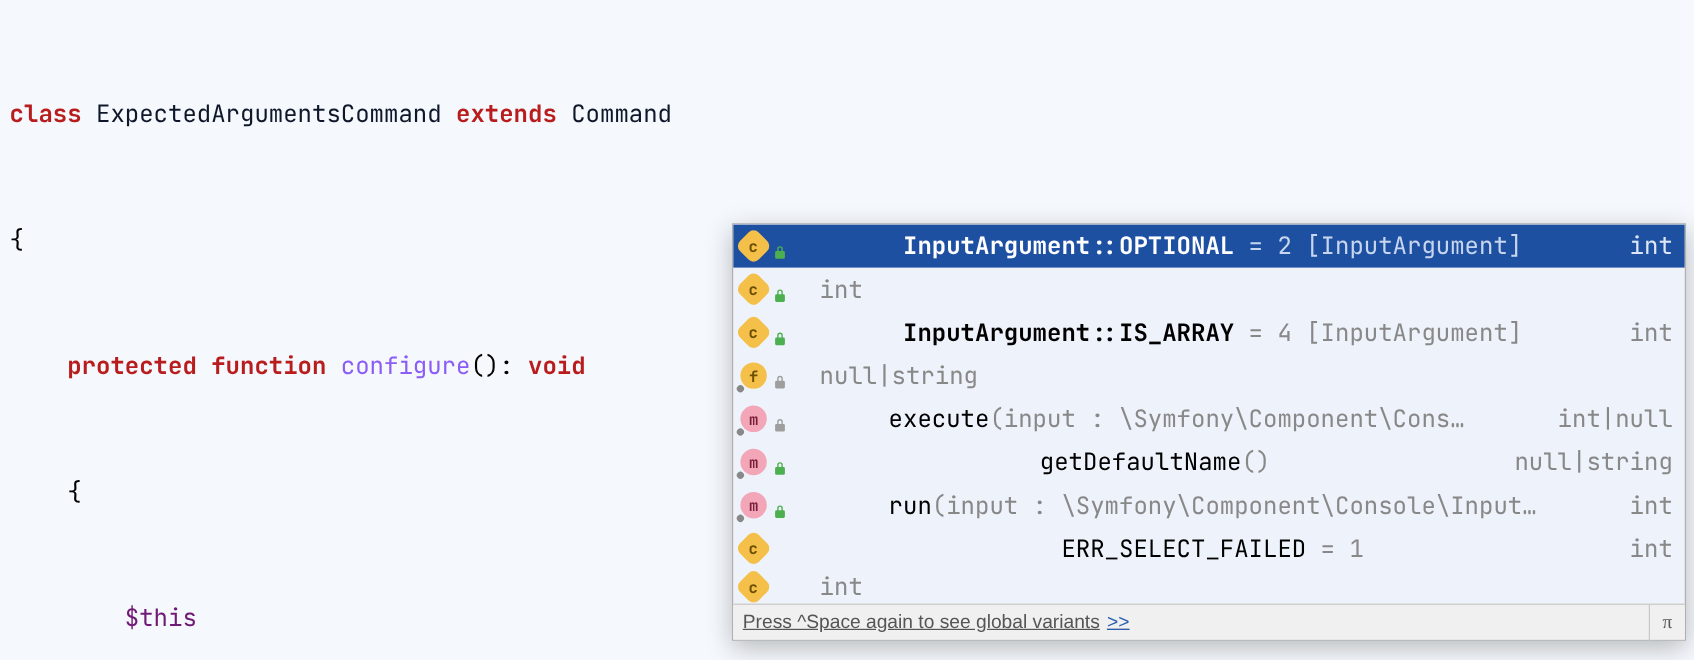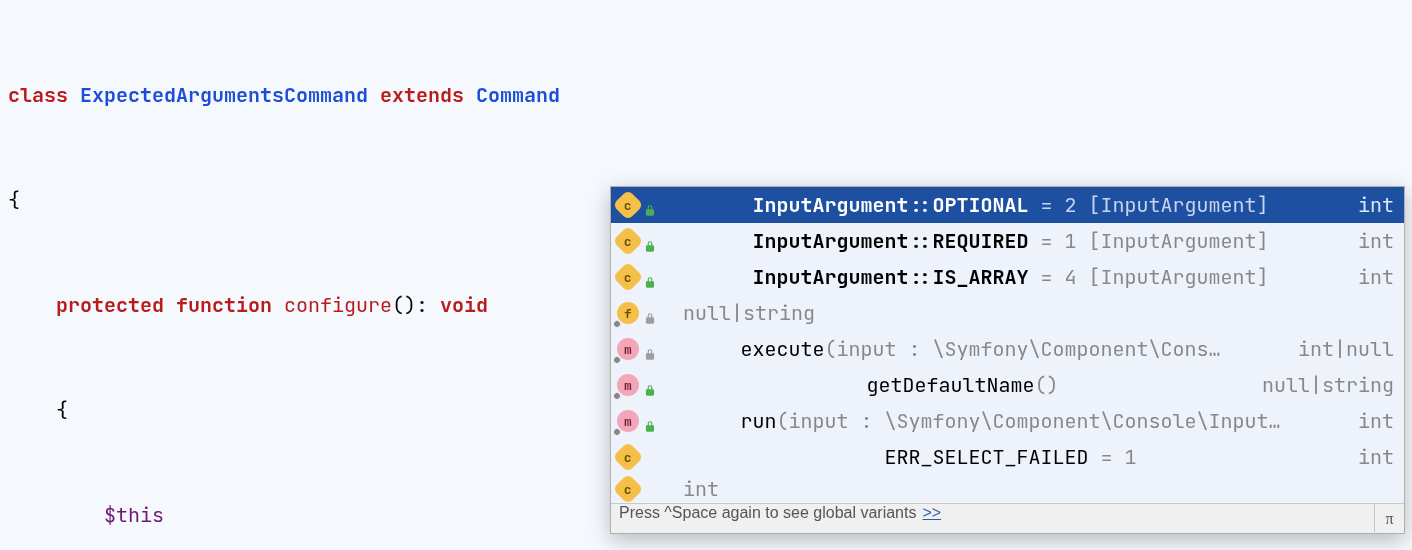--- a/index.html
+++ b/index.html
@@ -13,23 +13,23 @@
     overflow: hidden;
     position: relative;
   }
   .editor {
     padding: 8px 0 0 0;
     line-height: 35px;
     white-space: pre;
   }
   .line { position: relative; padding-left: 8px; }
   .kw { color: #b91c1c; font-weight: bold; }
-  .cls { color: #1d4ed8; font-weight: bold; }
+  .cls { color: #0f172a; }
   .var { color: #701a75; }
-  .fn { color: #b91c1c; }
+  .fn { color: #8b5cf6; }
 
   .popup {
     position: absolute;
     left: 610px;
     top: 186px;
     width: 795px;
     background: #eef3fb;
     border: 1px solid #b0b0b0;
     box-shadow: 0 6px 20px rgba(0,0,0,0.25);
     font-size: 20px;
@@ -73,30 +73,31 @@
     content:""; position:absolute; width:6px;height:6px; background:#888; border-radius:50%; bottom:-3px; left:-3px; transform:rotate(-45deg);
   }
   .lock {
     width: 14px; height: 14px; display:inline-block;
   }
   .lock.green svg path, .lock.green svg rect { fill:#4caf50; }
   .lock.grey svg path, .lock.grey svg rect { fill:#9e9e9e; }
 
   .popup-footer {
     display: flex;
-    align-items: flex-start;
+    align-items: center;
     justify-content: flex-start;
     border-top: 1px solid #c8c8c8;
     background: #f0f0f0;
     height: 30px;
     padding: 0 8px;
     font-family: -apple-system, "Segoe UI", sans-serif;
     font-size: 16px;
     color: #555;
     position: relative;
+    text-decoration: underline;
   }
   .popup-footer a { color: #2a5db0; text-decoration: underline; margin-left: 6px;}
   .pi {
     position: absolute; right: 0; top: 0; width: 30px; height: 30px;
     border-left: 1px solid #c8c8c8;
     display:flex; align-items:center; justify-content:center;
     font-family: serif; color: #555;
   }
   .row.cut { height: 28px; color:#888;}
 </style>
@@ -131,21 +132,20 @@
       </div>
       <div class="row">
     <span class="icons">
           <span class="badge c">
             <span>c</span>
           </span> 
           <span class="lock green"><svg viewBox="0 0 24 24" width="14" height="14">
               <path d="M12 2a4 4 0 0 0-4 4v3H7a2 2 0 0 0-2 2v7a2 2 0 0 0 2 2h10a2 2 0 0 0 2-2v-7a2 2 0 0 0-2-2h-1V6a4 4 0 0 0-4-4zm-2 4a2 2 0 1 1 4 0v3h-4V6z"></path>
             </svg></span>
         </span>
-    <span class="main"><span class="bold">InputArgument::REQUIRED</span><span class="dim"> = 1 [InputArgument]</span></span>
     <span class="type">int</span>
       </div>
       <div class="row">
     <span class="icons">
           <span class="badge c">
             <span>c</span>
           </span> 
           <span class="lock green"><svg viewBox="0 0 24 24" width="14" height="14">
               <path d="M12 2a4 4 0 0 0-4 4v3H7a2 2 0 0 0-2 2v7a2 2 0 0 0 2 2h10a2 2 0 0 0 2-2v-7a2 2 0 0 0-2-2h-1V6a4 4 0 0 0-4-4zm-2 4a2 2 0 1 1 4 0v3h-4V6z"></path>
             </svg></span>

